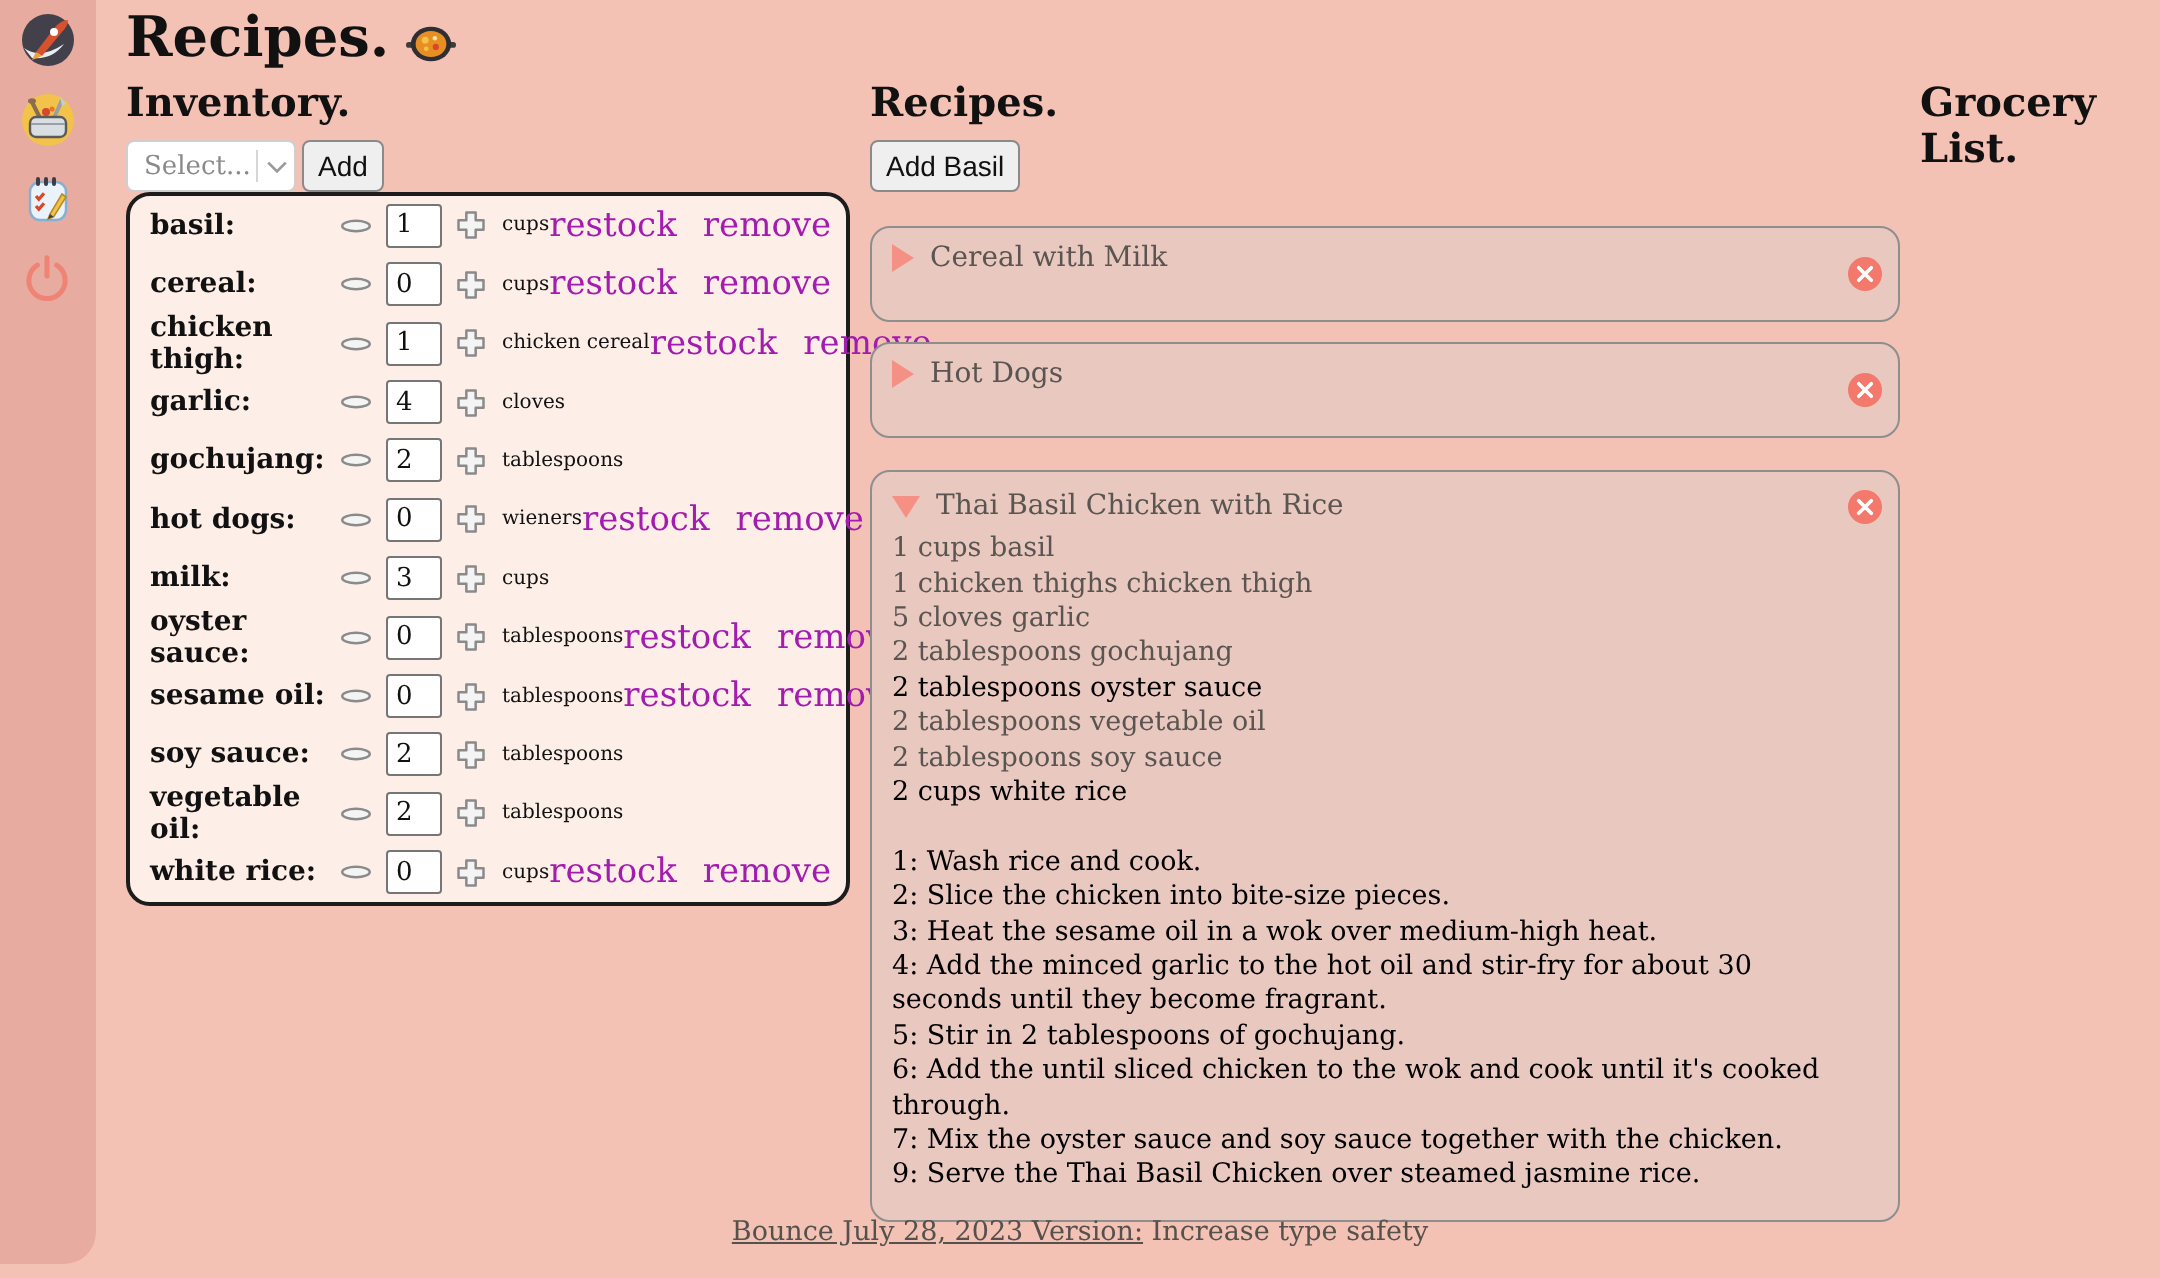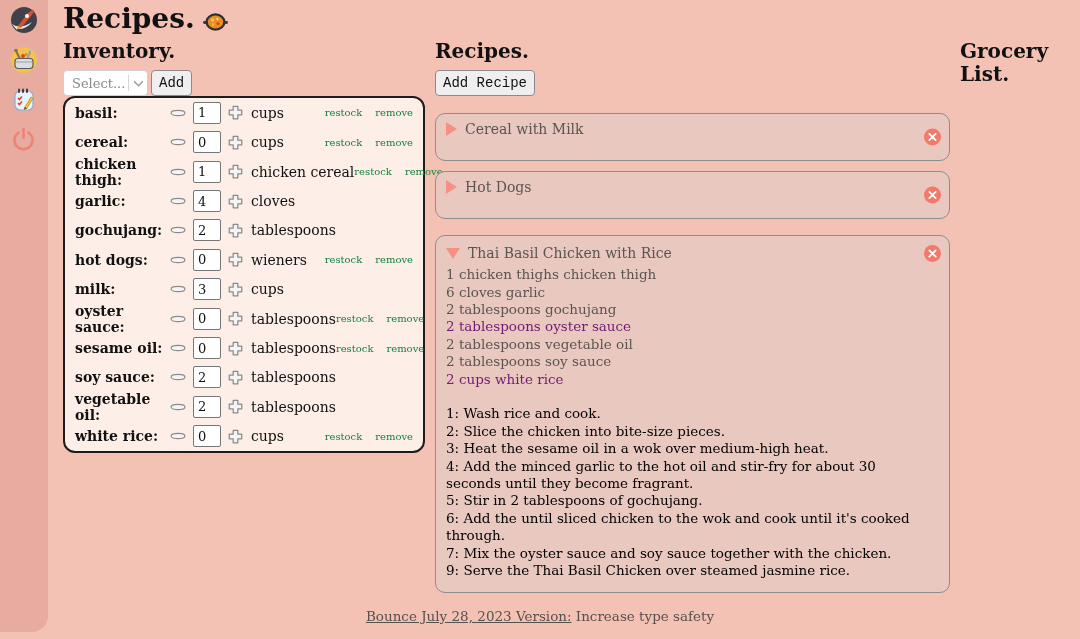--- a/index.html
+++ b/index.html
@@ -36,39 +36,39 @@
     width:85px; height:26px; background:#fff;
     border:1px solid #cfcfcf; border-radius:4px;
     display:flex; align-items:center; font-size:13px; color:#8a8a8a;
     cursor:pointer;
   }
   .select-value { flex:1; padding-left:8px; white-space:nowrap; overflow:hidden; }
   .select-sep { width:1px; height:16px; background:#d6d6d6; }
   .select-chevron { width:18px; display:flex; justify-content:center; align-items:center; }
   .btn {
     height:26px; background:#efefef; border:1px solid #8a8a8a; border-radius:4px;
-    font-family:Liberation Mono, monospace; font-size:14px; color:#111; padding:0 7px; cursor:pointer;
+    font-family:Liberation Sans, sans-serif; font-size:14px; color:#111; padding:0 7px; cursor:pointer;
   }
   .inv-panel {
     width:362px; background:#fdeee8;
     border:2px solid #1c1c1c; border-radius:12px;
     padding:0 10px;
   }
   .inv-row { display:flex; align-items:center; height:29.4px; }
   .inv-label { flex:0 0 95px; font-weight:bold; font-size:14px; }
   .icon-btn { display:flex; align-items:center; cursor:pointer; }
   .minus-wrap { margin-right:7px; }
   .qty-input {
     width:28px; height:22px; border:1px solid #767676; border-radius:2px;
     background:#fff; font-family:inherit; font-size:13px; padding:0 0 0 4px; color:#111;
   }
   .plus-wrap { margin-left:7px; }
-  .inv-unit { margin-left:8px; font-size:14px; color:#111; white-space:nowrap; }
+  .inv-unit { margin-left:8px; font-size:10px; color:#111; white-space:nowrap; }
   .inv-links { margin-left:auto; display:flex; gap:13px; }
-  .inv-link { font-size:10px; color:#15803d; text-decoration:none; cursor:pointer; white-space:nowrap; }
+  .inv-link { font-size:17px; color:#a21caf; text-decoration:none; cursor:pointer; white-space:nowrap; }
   .inv-links.hidden { visibility:hidden; }
   
   .col-recipes { flex:0 0 515px; }
   .add-recipe-btn { margin-bottom:17px; }
   .recipe-card {
     position:relative; background:#e9c8c0;
     border:1px solid #8e8e8e; border-radius:10px;
     margin-bottom:10px; padding:6px 30px 22px 10px;
     color:#5a5550;
   }
@@ -79,21 +79,21 @@
   .tri.down  { border-top:11px solid #f59184; border-left:7px solid transparent; border-right:7px solid transparent; }
   .card-title { margin-left:8px; font-size:14px; color:#5a5550; }
   .close-btn {
     position:absolute; right:8px; width:17px; height:17px; border-radius:50%;
     background:#f2796b; display:flex; align-items:center; justify-content:center; cursor:pointer;
   }
   .recipe-card.collapsed .close-btn { top:50%; transform:translateY(-50%); }
   .recipe-card.expanded .close-btn { top:9px; }
   .card-body { font-size:13.5px; line-height:17.4px; margin-top:4px; }
   .ingredient-line { color:#5a5550; }
-  .ingredient-line.missing { color:#701a75; }
+  .ingredient-line.missing { color:#000000; }
   .blank-line { height:17.4px; }
   .step-line { color:#000000; }
   
   .col-grocery { flex:0 0 95px; padding-right:10px; }
   
   .footer {
     position:absolute; top:608px; left:0; width:100%;
     text-align:center; font-size:13.5px; color:#55514d;
   }
   .footer a { color:#55514d; text-decoration:underline; cursor:pointer; }
@@ -418,21 +418,21 @@
     <span class="inv-links">
       <a class="inv-link">restock</a>
       <a class="inv-link">remove</a>
     </span>
   </div>
 </div>
     </section>
 
     <section class="col-recipes">
       <h2 class="section-heading">Recipes.</h2>
-      <button class="btn add-recipe-btn">Add Recipe</button>
+      <button class="btn add-recipe-btn">Add Basil</button>
       <div id="recipe-list">
   <div class="recipe-card collapsed">
     <div class="card-head">
       <span class="tri right"></span>
       <span class="card-title">Cereal with Milk</span>
     </div>
     <span class="close-btn">
       <svg viewBox="0 0 10 10" width="9" height="9">
                 <path d="M1.5 1.5 L8.5 8.5 M8.5 1.5 L1.5 8.5" stroke="#fff" stroke-width="2" stroke-linecap="round"></path>
               </svg>
@@ -457,22 +457,23 @@
     <div class="card-head">
       <span class="tri down"></span>
       <span class="card-title">Thai Basil Chicken with Rice</span>
     </div>
     <span class="close-btn">
       <svg viewBox="0 0 10 10" width="9" height="9">
                 <path d="M1.5 1.5 L8.5 8.5 M8.5 1.5 L1.5 8.5" stroke="#fff" stroke-width="2" stroke-linecap="round"></path>
               </svg>
     </span>
     <div class="card-body">
+              <div class="ingredient-line">1 cups basil</div>
               <div class="ingredient-line">1 chicken thighs chicken thigh</div>
-              <div class="ingredient-line">6 cloves garlic</div>
+              <div class="ingredient-line">5 cloves garlic</div>
               <div class="ingredient-line">2 tablespoons gochujang</div>
               <div class="ingredient-line missing">2 tablespoons oyster sauce</div>
               <div class="ingredient-line">2 tablespoons vegetable oil</div>
               <div class="ingredient-line">2 tablespoons soy sauce</div>
               <div class="ingredient-line missing">2 cups white rice</div>
               <div class="blank-line"></div>
               <div class="step-line">1: Wash rice and cook.</div>
               <div class="step-line">2: Slice the chicken into bite-size pieces.</div>
               <div class="step-line">3: Heat the sesame oil in a wok over medium-high heat.</div>
               <div class="step-line">4: Add the minced garlic to the hot oil and stir-fry for about 30 seconds until they become fragrant.</div>

